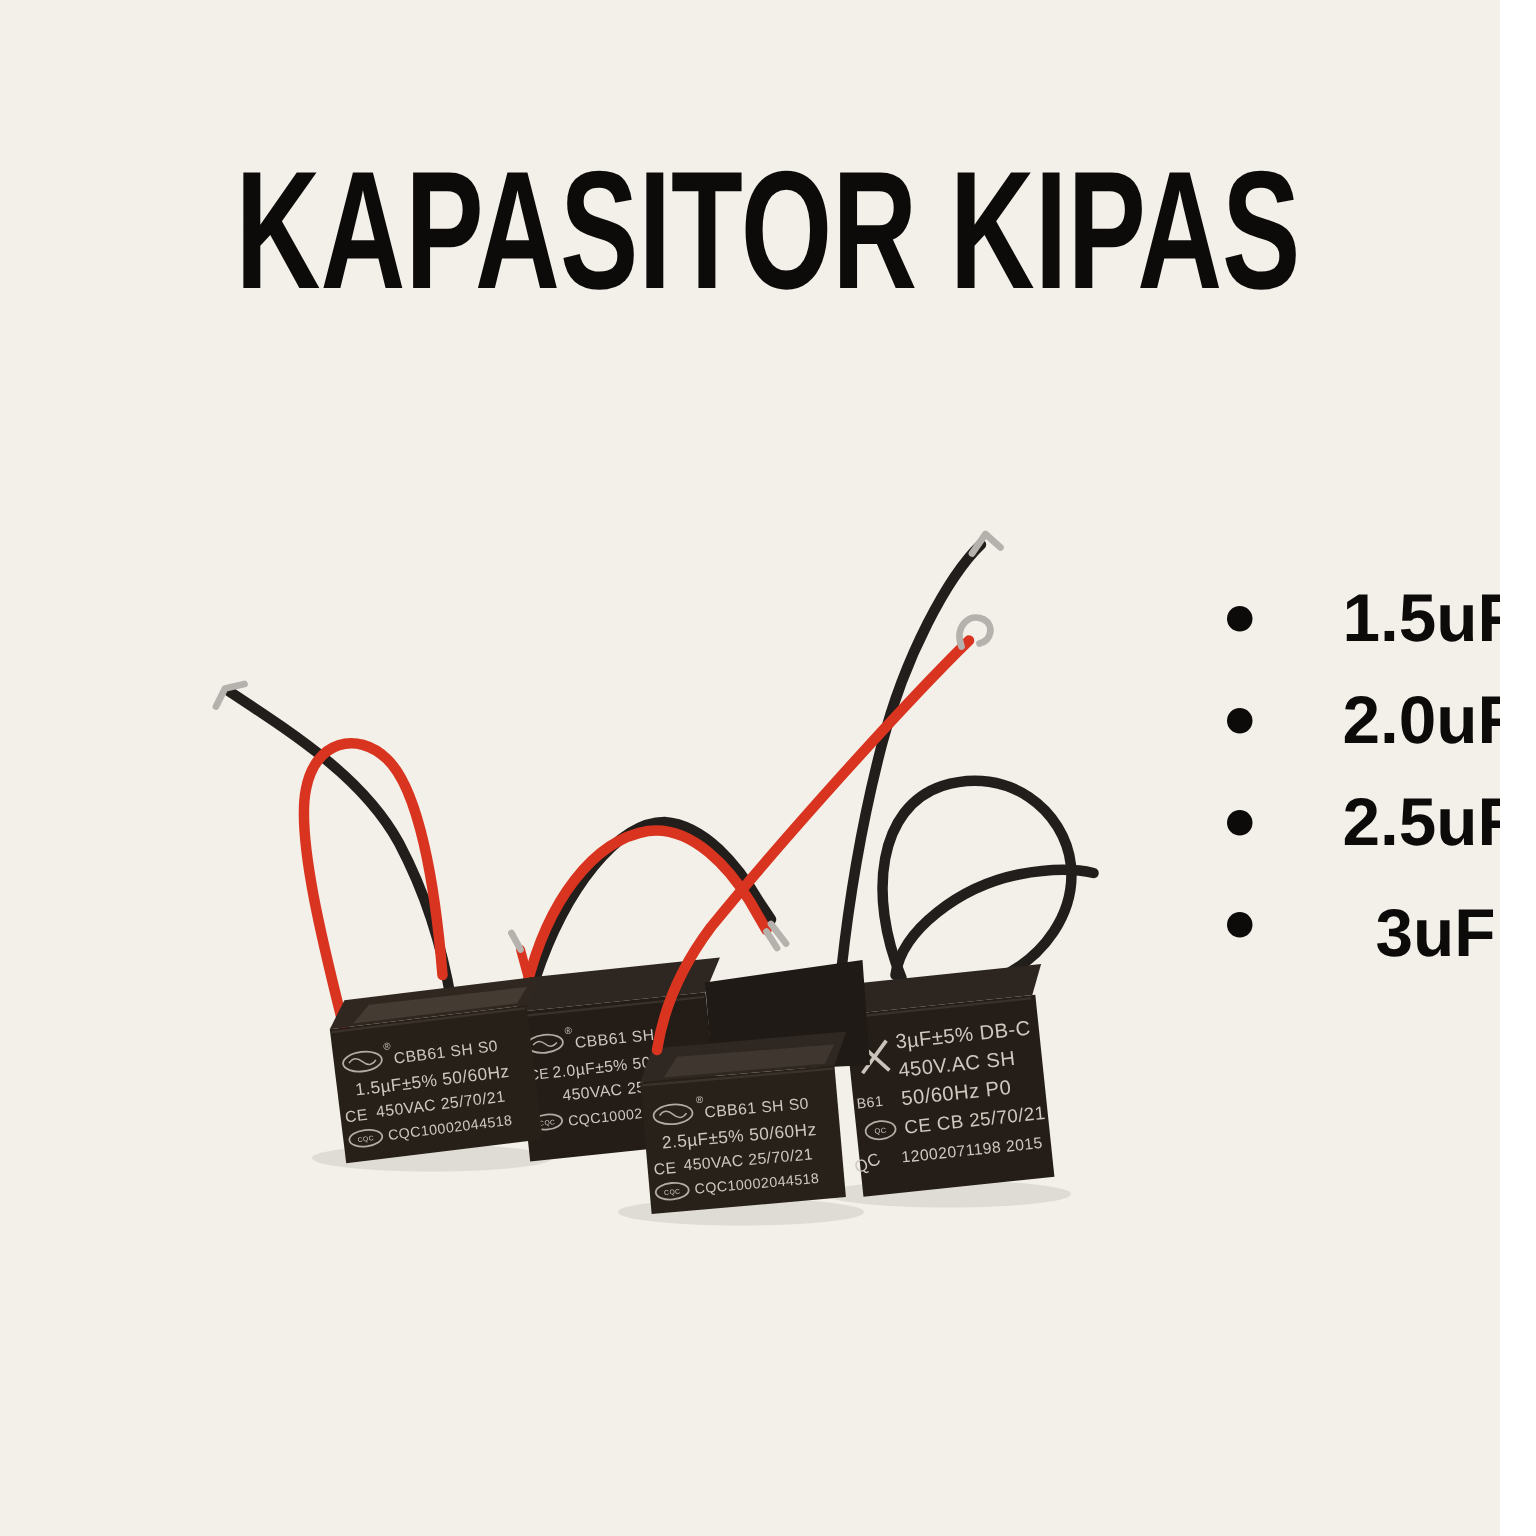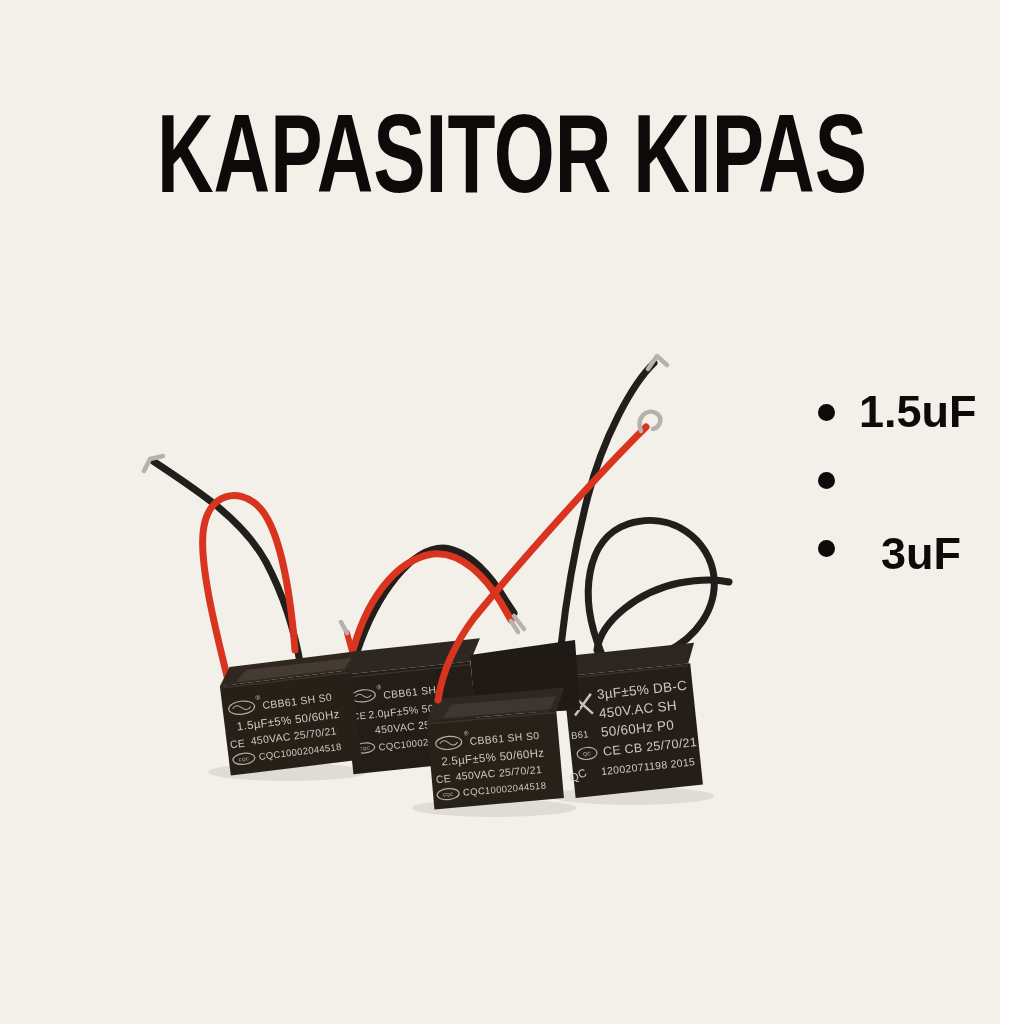--- a/index.html
+++ b/index.html
@@ -9,21 +9,21 @@
   }
   .title{
     position:absolute;top:98px;left:0;width:1024px;margin:0;
     text-align:center;font-size:112px;font-weight:bold;line-height:1.0;
     letter-spacing:0px;color:#0d0b09;white-space:nowrap;
     transform:scaleX(0.70);transform-origin:50% 50%;
   }
   .specs{
     position:absolute;left:818px;top:378px;margin:0;padding:0;list-style:none;
   }
-  .spec-item{display:flex;align-items:center;height:68px;}
+  .spec-item{display:flex;align-items:center;height:68px;gap:36px;}
   .dot{width:17px;height:17px;border-radius:50%;background:#0d0b09;margin-right:24px;flex:none;}
   .spec-label{font-size:45px;font-weight:bold;color:#0d0b09;white-space:nowrap;}
   .spec-item.indent .spec-label{margin-left:22px;margin-top:11px;}
   .photo-svg{position:absolute;left:0;top:0;}
   .cap-text{fill:#cfc8c0;font-family:"Liberation Sans",sans-serif;letter-spacing:0.3px;}
   .t6{font-size:6.5px}.t9{font-size:9.5px}.t10{font-size:10.5px}
   .t11{font-size:11.5px}.t12{font-size:12.5px}.t13{font-size:13.5px}
   .cap-oval{fill:none;stroke:#b3aca3;stroke-width:1.2;}
   .squiggle{fill:none;stroke:#b3aca3;stroke-width:1;}
   .seam{stroke:#4a4138;stroke-width:1.5;opacity:.55;}
@@ -39,20 +39,25 @@
 
   <h1 class="title">KAPASITOR KIPAS</h1>
 
   <ul class="specs">
     <li class="spec-item">
       <span class="dot"></span>
       <span class="spec-label">1.5uF</span>
     </li>
     <li class="spec-item">
       <span class="dot"></span>
+      <span class="spec-label">2.0uF</span>
+    </li>
+    <li class="spec-item">
+      <span class="dot"></span>
+      <span class="spec-label">2.5uF</span>
     </li>
     <li class="spec-item indent">
       <span class="dot"></span>
       <span class="spec-label">3uF</span>
     </li>
   </ul>
 
   <svg class="photo-svg" width="1024" height="1024" viewBox="0 0 1024 1024" xmlns="http://www.w3.org/2000/svg">
 
     <ellipse class="shadow" cx="288" cy="772" rx="80" ry="9"></ellipse>

